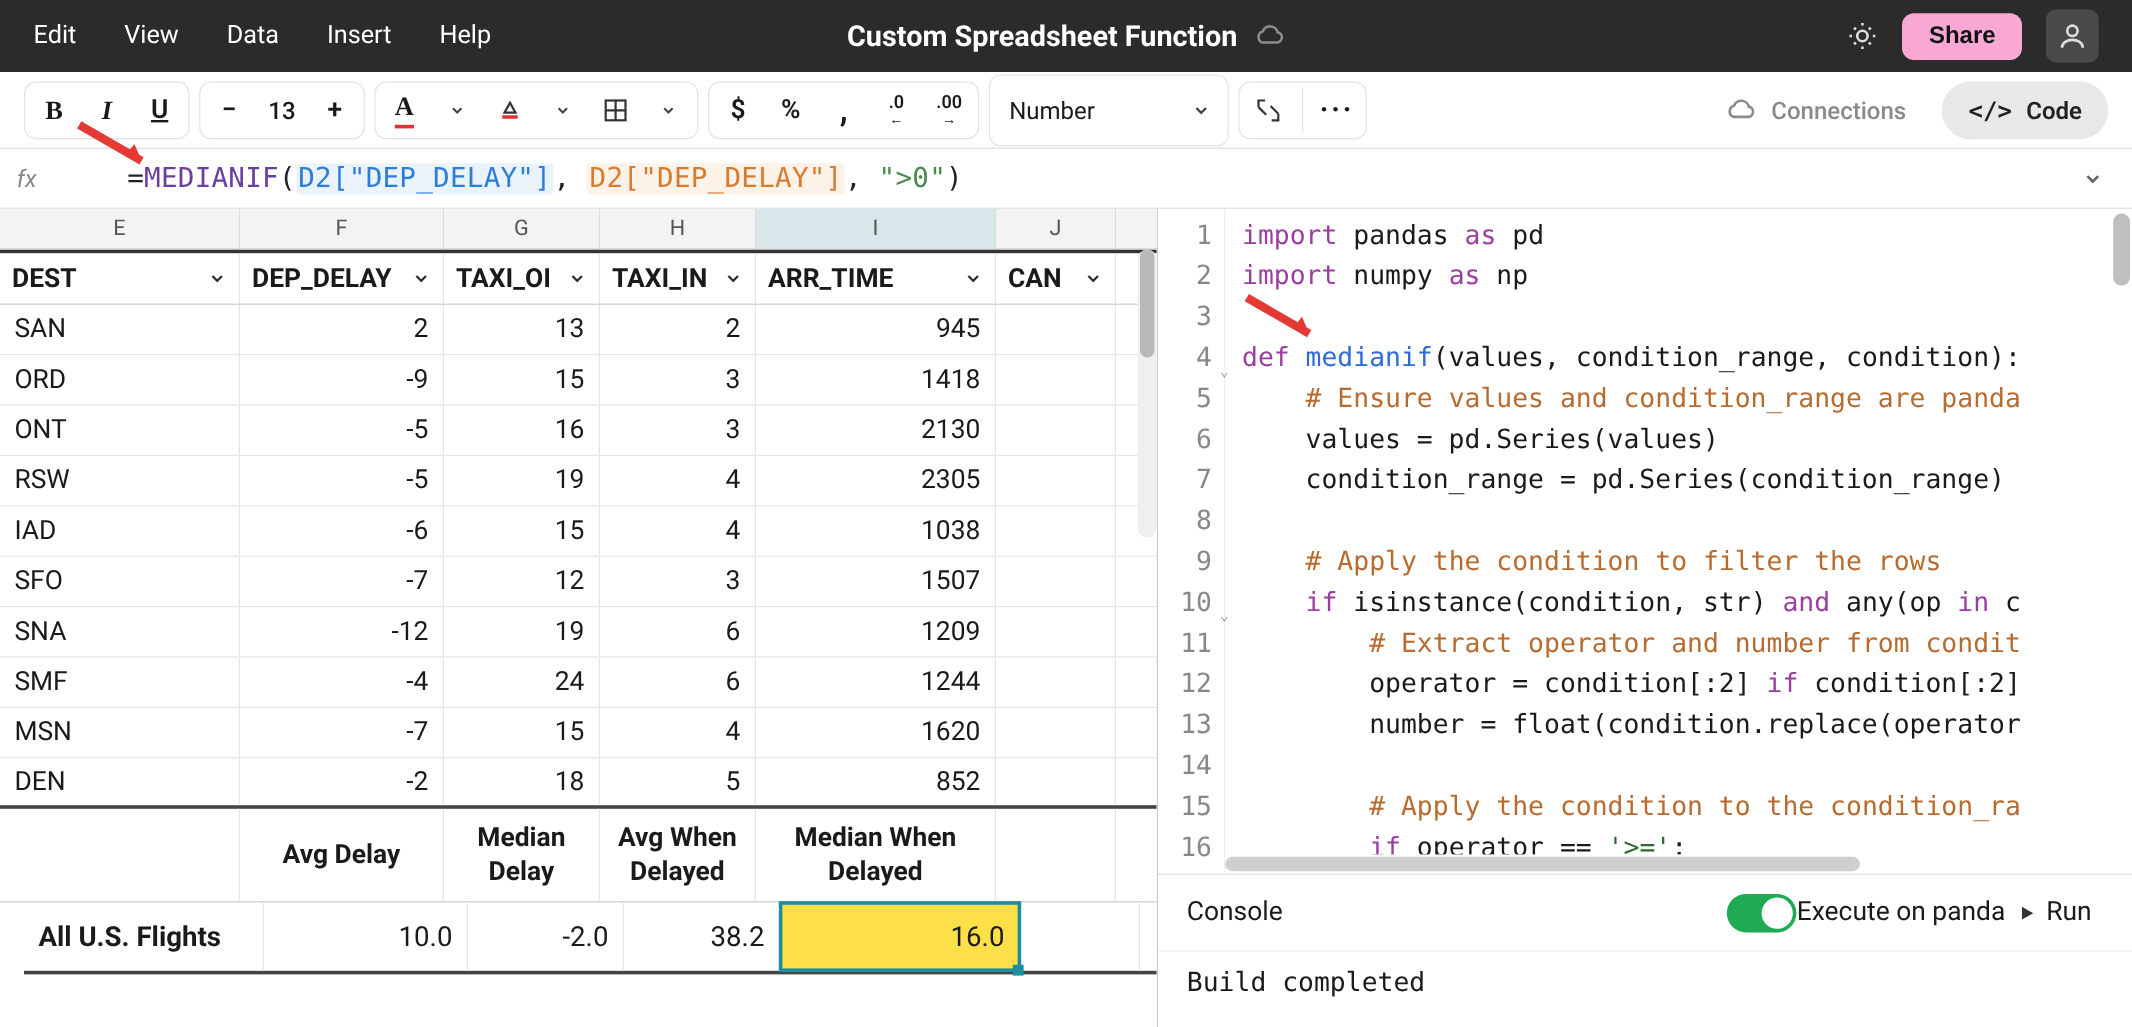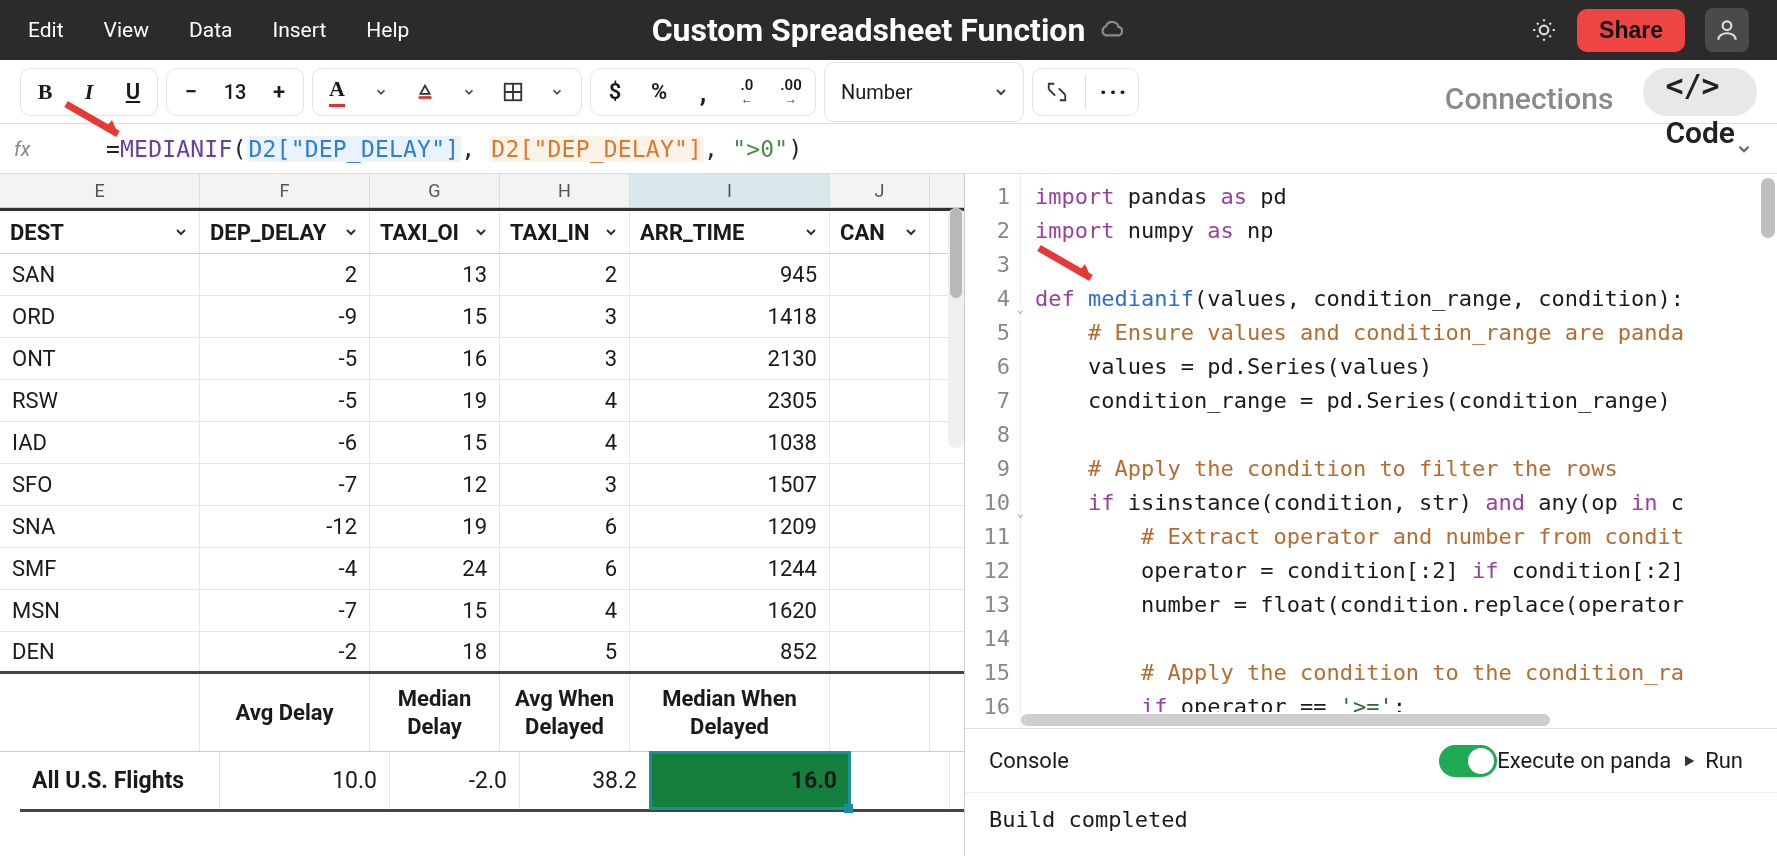--- a/index.html
+++ b/index.html
@@ -32,35 +32,35 @@
   }
   .menubar .title-wrap {
     position: absolute;
     left: 50%;
     transform: translateX(-50%);
     display: flex;
     align-items: center;
     gap: 14px;
   }
   .menubar .doc-title {
-    font-size: 32px;
+    font-size: 24px;
     font-weight: 700;
   }
   .menubar .cloud-icon { opacity: .6; }
   .menubar .right-group {
     margin-left: auto;
     display: flex;
     align-items: center;
     gap: 20px;
   }
   .share-btn {
-    background: #ef4444;
+    background: #f9a8d4;
     color: #111;
     font-weight: 700;
-    font-size: 23px;
+    font-size: 20px;
     padding: 8px 22px;
     border-radius: 10px;
     cursor: pointer;
     border: none;
   }
   .user-btn {
     background: #4a4a4a;
     width: 44px;
     height: 44px;
     border-radius: 8px;
@@ -124,26 +124,25 @@
     position: absolute;
     right: 14px;
     top: 50%;
     transform: translateY(-50%);
   }
   .pill-btn {
     height: 48px;
     border-radius: 24px;
     padding: 0 22px;
     display: flex;
-    align-items: flex-start;
+    align-items: center;
     gap: 12px;
-    font-size: 30px;
+    font-size: 20px;
     font-weight: 500;
     cursor: pointer;
-    flex-direction: column;
   }
   .pill-btn.ghost { color: #8a8a8a; }
   .pill-btn.active { background: #e8e8e8; color: #222; font-weight: 600; }
 
   
   .formula-bar {
     height: 50px;
     border-bottom: 1px solid #ddd;
     display: flex;
     align-items: center;
@@ -244,23 +243,22 @@
     text-align: center;
     justify-content: center;
     line-height: 1.25;
   }
   .summary-row { height: 60px; border-bottom: 3px solid #444; margin-left: 20px; }
   .summary-row .cell { font-size: 23px; }
   .summary-row .cell.label { font-weight: 700; }
   .summary-row .cell.selected {
     outline: 3px solid #1c8ea0;
     outline-offset: -2px;
-    background: #15803d;
-    position: relative;
-    font-weight: bold;
+    background: #fde047;
+    position: relative;
   }
   .summary-row .cell.selected::after {
     content: '';
     position: absolute;
     right: -4px;
     bottom: -4px;
     width: 9px;
     height: 9px;
     background: #1c8ea0;
   }

